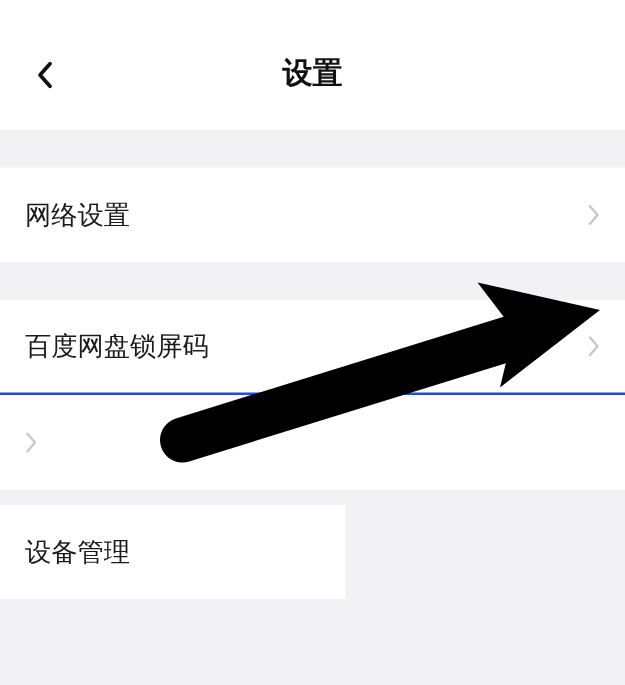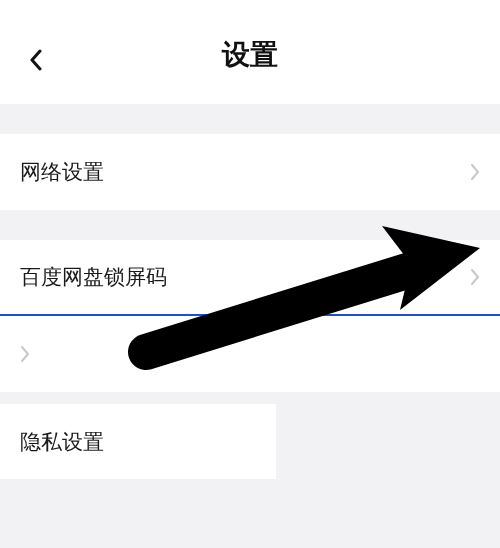--- a/index.html
+++ b/index.html
@@ -34,21 +34,21 @@
       justify-content: center;
       cursor: pointer;
     }
     .back-btn svg {
       width: 14px;
       height: 22px;
     }
     .title {
       width: 100%;
       text-align: center;
-      font-size: 28px;
+      font-size: 24px;
       font-weight: 600;
       color: #111;
     }
     .gap {
       height: 30px;
       background: #f2f2f5;
     }
     .section {
       background: #ffffff;
     }
@@ -141,20 +141,20 @@
           <polyline points="2,2 8,9 2,16" fill="none" stroke="#c8c8cc" stroke-width="2" stroke-linecap="round" stroke-linejoin="round"></polyline>
         </svg>
     </span>
   </div>
 </div>
 
 <div class="gap2"></div>
 
 <div class="device-section">
   <div class="device-row">
-    <span class="row-label">隐私设置</span>
+    <span class="row-label">设备管理</span>
   </div>
 </div>
 
 <svg class="arrow-overlay" width="360" height="160" viewBox="0 0 360 160">
   <line x1="18" y1="128" x2="295" y2="42" stroke="#000" stroke-width="36" stroke-linecap="round"></line>
   <polygon points="352,24 254,2 283,40 272,86" fill="#000"></polygon>
 </svg>
 
 </body></html>

